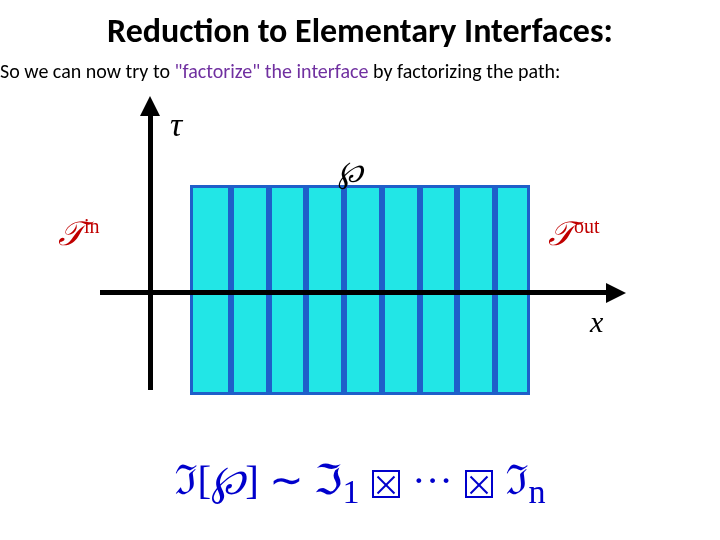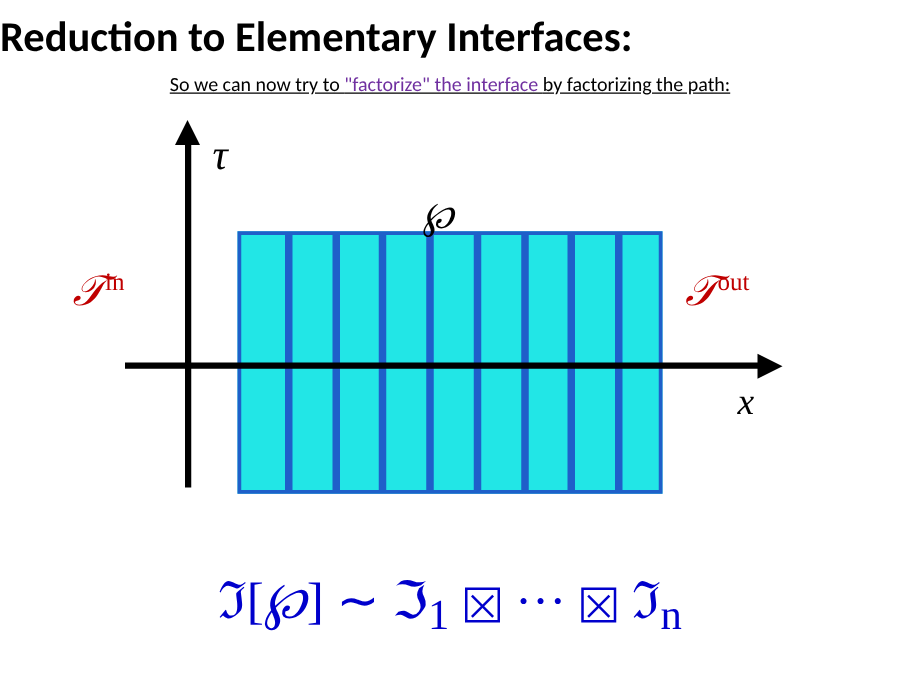--- a/index.html
+++ b/index.html
@@ -6,29 +6,27 @@
   body {
     width: 720px;
     height: 540px;
     background: #fff;
     font-family: Calibri, Arial, sans-serif;
     position: relative;
     overflow: hidden;
   }
   .title {
     font-size: 34px;
-    text-align: left;
+    text-align: center;
     padding-top: 10px;
     color: #000;
   }
   .subtitle {
-    font-size: 16px;
-    text-align: center;
+    font-size: 20px;
     padding-top: 8px;
-    text-decoration: underline;
   }
   .diagram {
     position: absolute;
     left: 70px;
     top: 100px;
     width: 580px;
     height: 320px;
   }
   .axis-y, .axis-x {
     position: absolute;

